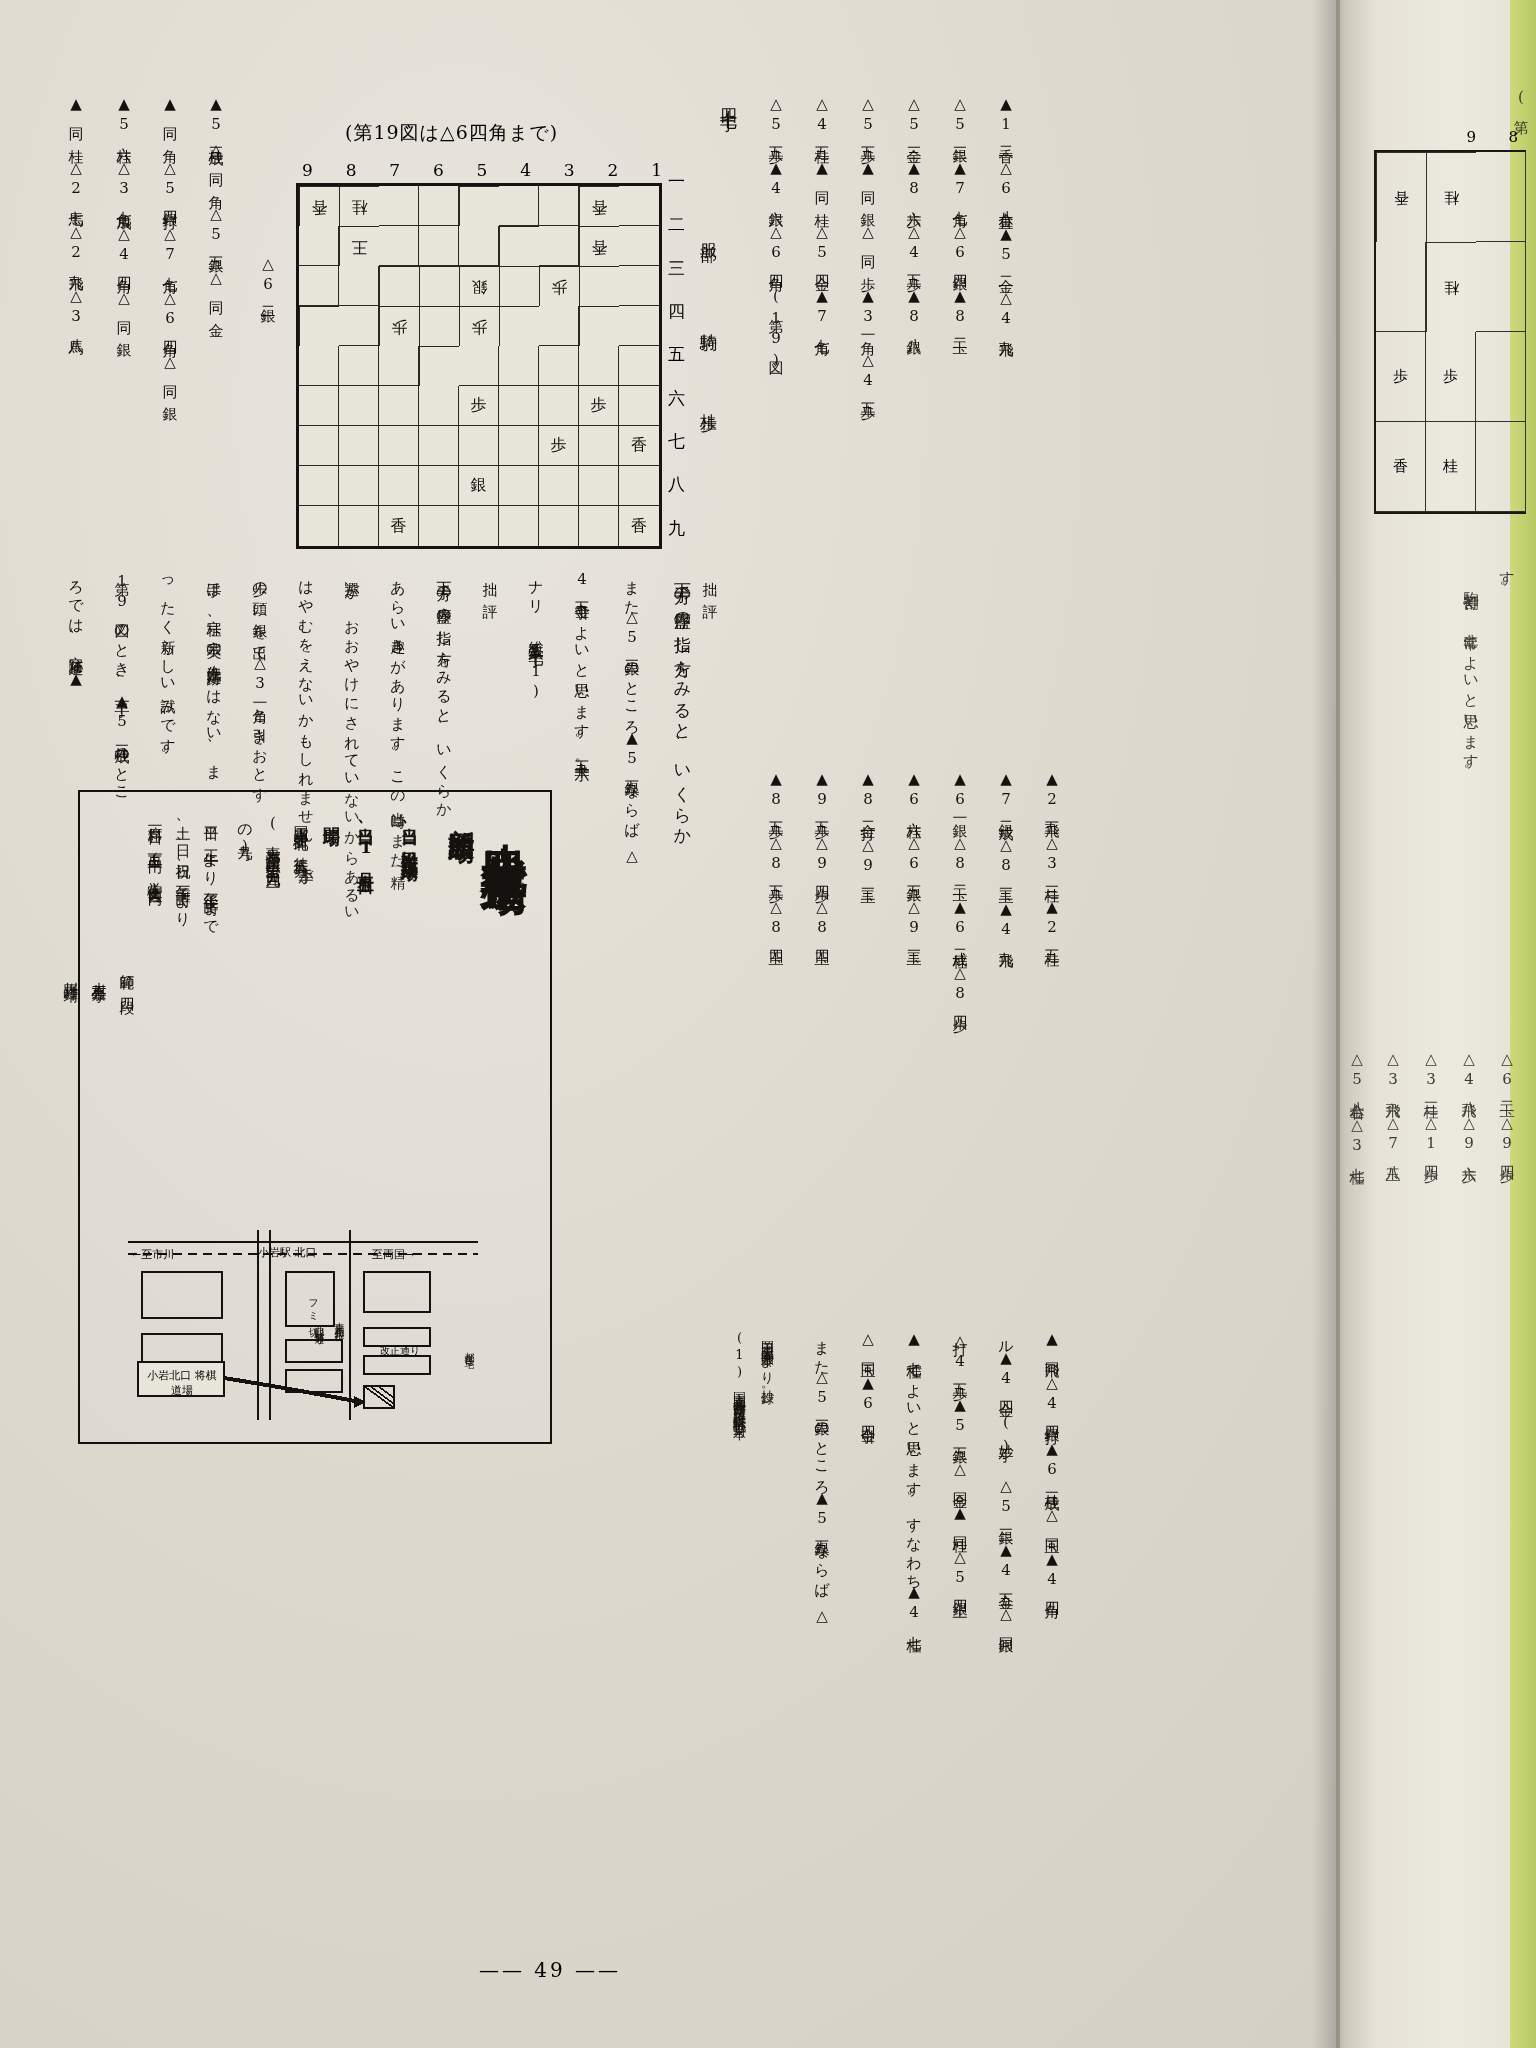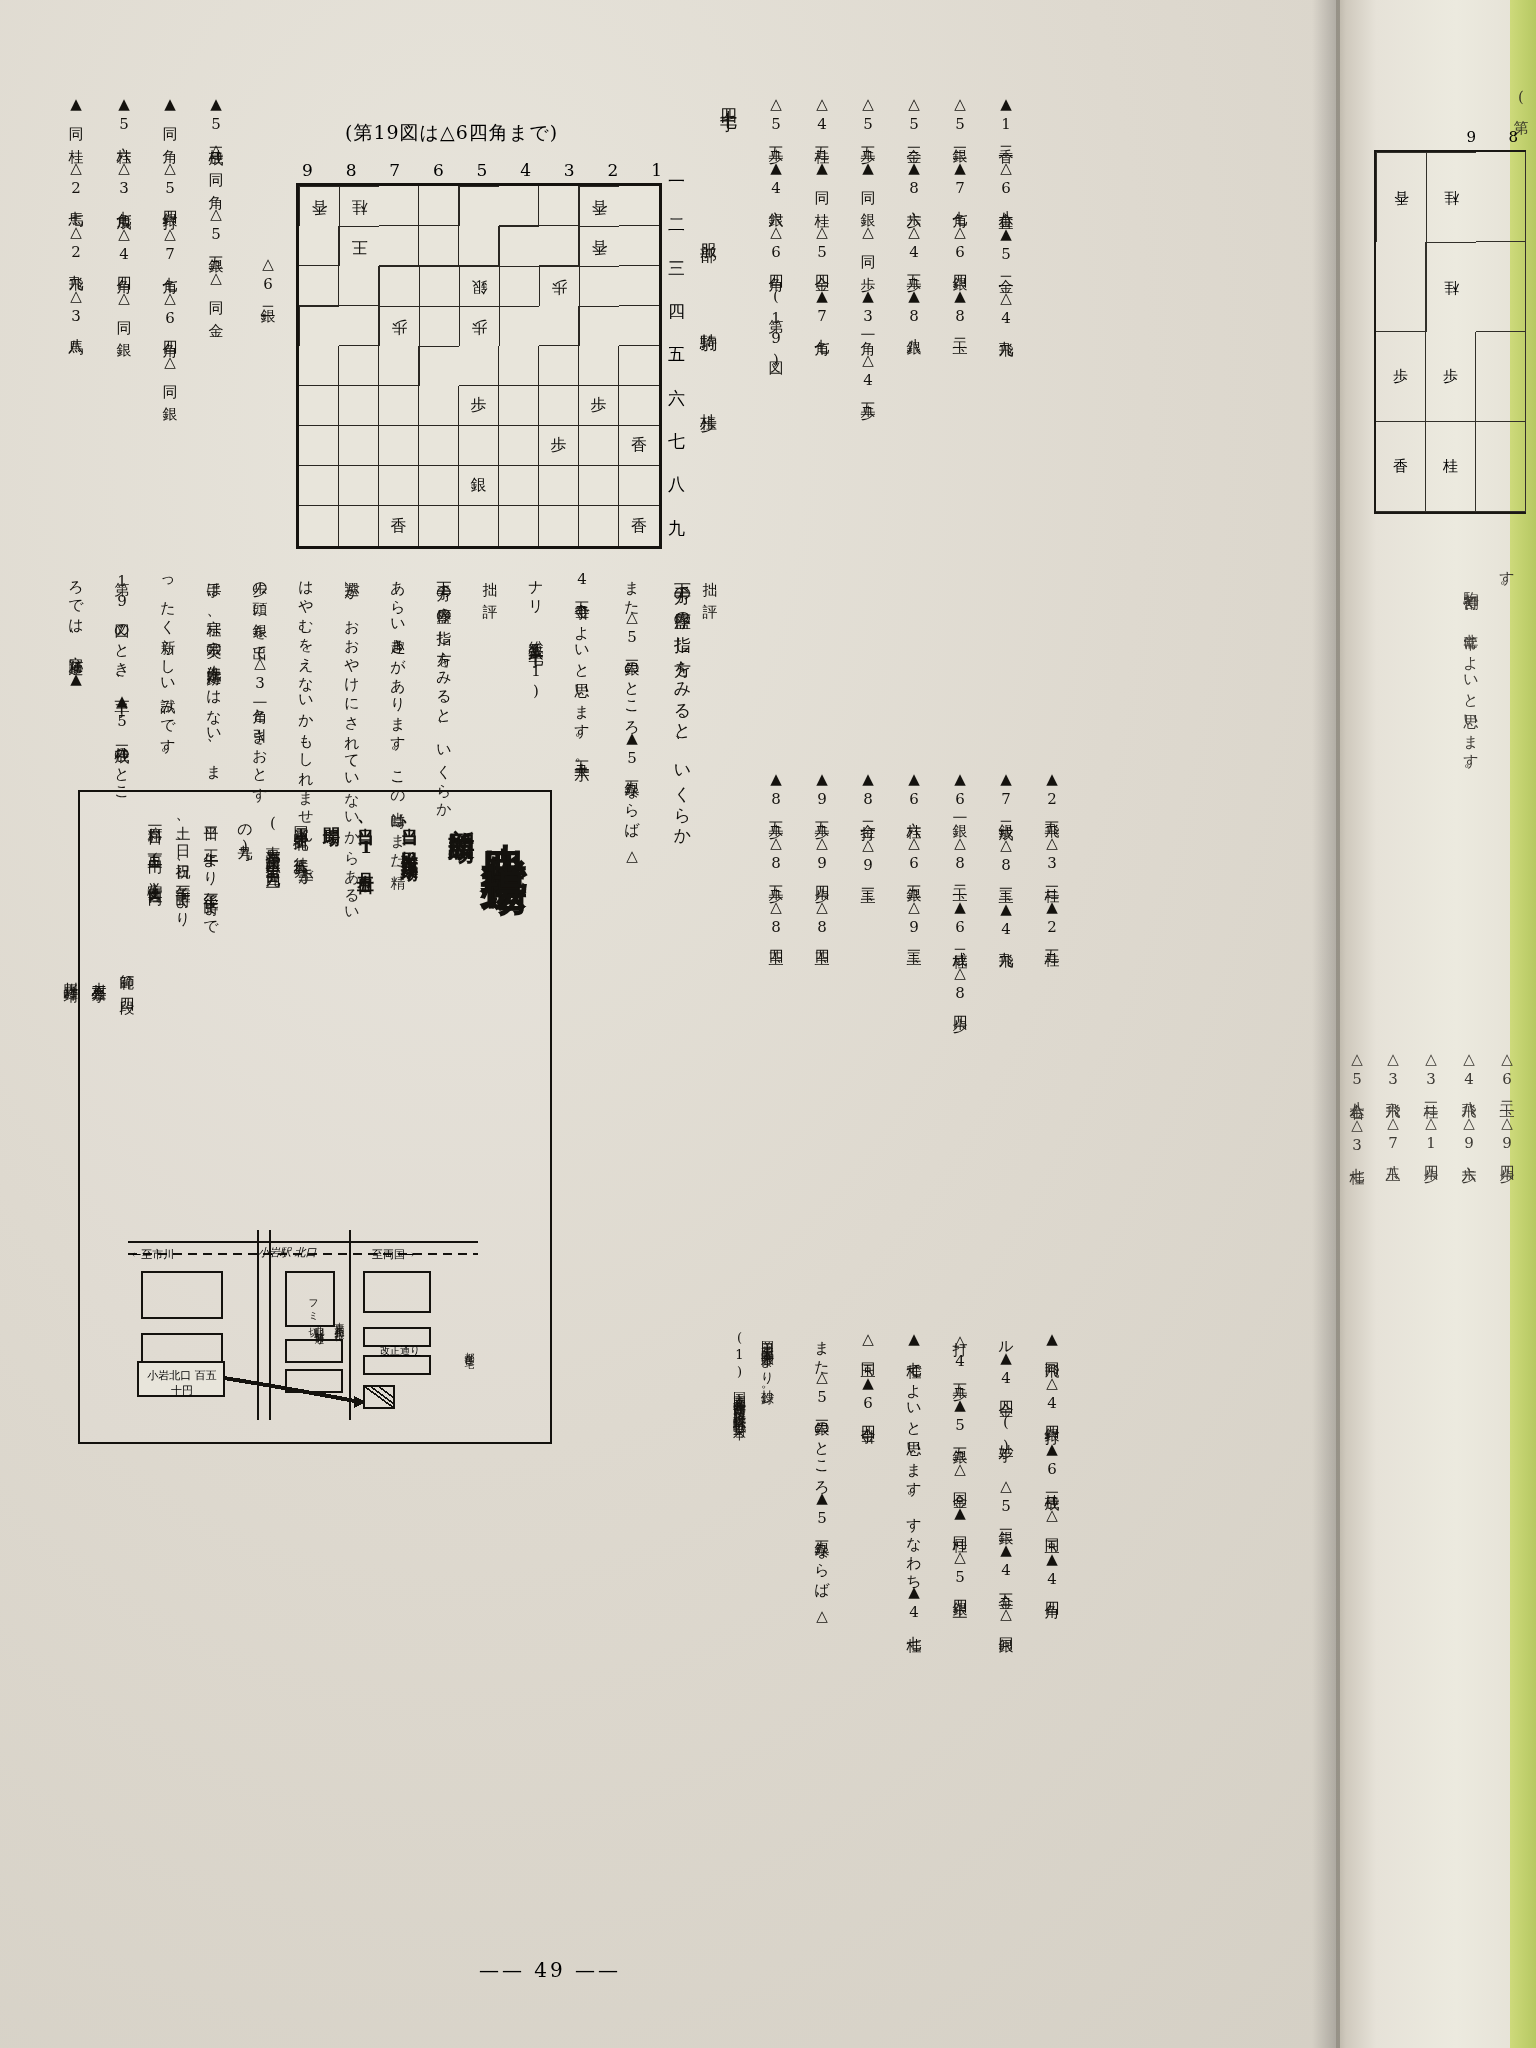--- a/index.html
+++ b/index.html
@@ -298,27 +298,27 @@
     <rect x="236" y="146" width="66" height="18" fill="none" stroke="#14120e" stroke-width="2"></rect>
     <line x1="222" y1="20" x2="222" y2="210" stroke="#14120e" stroke-width="2"></line>
     <rect x="236" y="176" width="30" height="22" fill="none" stroke="#14120e" stroke-width="2"></rect>
     <path d="M236 176 l30 22 M242 176 l24 18 M250 176 l16 12" stroke="#14120e" stroke-width="1.6"></path>
     <rect x="10" y="152" width="86" height="34" fill="#e8e5db" stroke="#14120e" stroke-width="2"></rect>
     <path d="M96 168 Q170 180 232 192" stroke="#14120e" stroke-width="4" fill="none"></path>
     <path d="M226 186 l12 6 -12 6 z" fill="#14120e"></path>
   </svg>
   <div style="position:absolute;left:52px;bottom:180px;font-size:11px;">←至市川</div>
   <div style="position:absolute;left:292px;bottom:180px;font-size:11px;">至両国→</div>
-  <div style="position:absolute;left:178px;bottom:182px;font-size:11px;font-style:italic;">小岩駅 北口</div>
+  <div style="position:absolute;left:178px;bottom:182px;font-size:11px;">小岩駅 北口</div>
   <div class="vtext" style="position:absolute;left:226px;bottom:100px;font-size:10px;height:50px;">フミ切</div>
   <div class="vtext" style="position:absolute;left:252px;bottom:58px;font-size:10px;height:70px;">東京相互銀行</div>
   <div class="vtext" style="position:absolute;left:232px;bottom:52px;font-size:10px;height:72px;">北口駅前通り</div>
   <div style="position:absolute;left:300px;bottom:84px;font-size:10px;text-decoration:underline;">改正通り</div>
   <div class="vtext" style="position:absolute;left:382px;bottom:42px;font-size:10px;height:56px;">都営住宅</div>
-  <div style="position:absolute;left:62px;bottom:44px;font-size:11px;line-height:1.3;text-align:center;width:80px;">小岩北口 百五十円</div>
+  <div style="position:absolute;left:62px;bottom:44px;font-size:11px;line-height:1.3;text-align:center;width:80px;">小岩北口 将棋道場</div>
 </div>
 
 <div id="pagenum">—— <span>49</span> ——</div>
 
 <div class="vtext small faint" style="position:absolute;right:6px;top:88px;height:60px;">(第</div>
 <div style="position:absolute;right:60px;top:128px;font-size:15px;">9</div>
 <div style="position:absolute;right:18px;top:128px;font-size:15px;">8</div>
 
 <div id="rp-board">
   <div class="gote">香</div>

